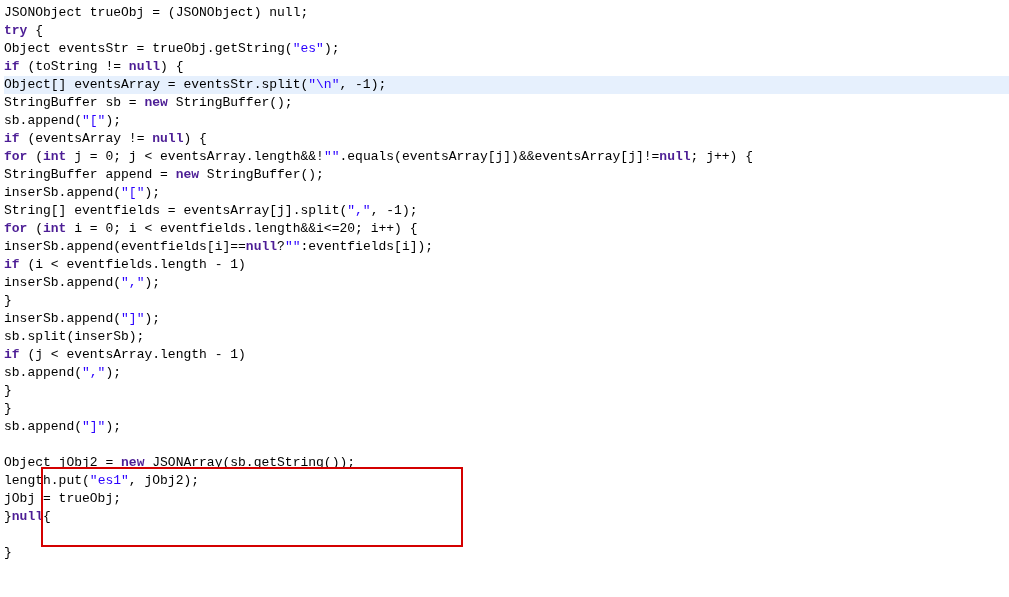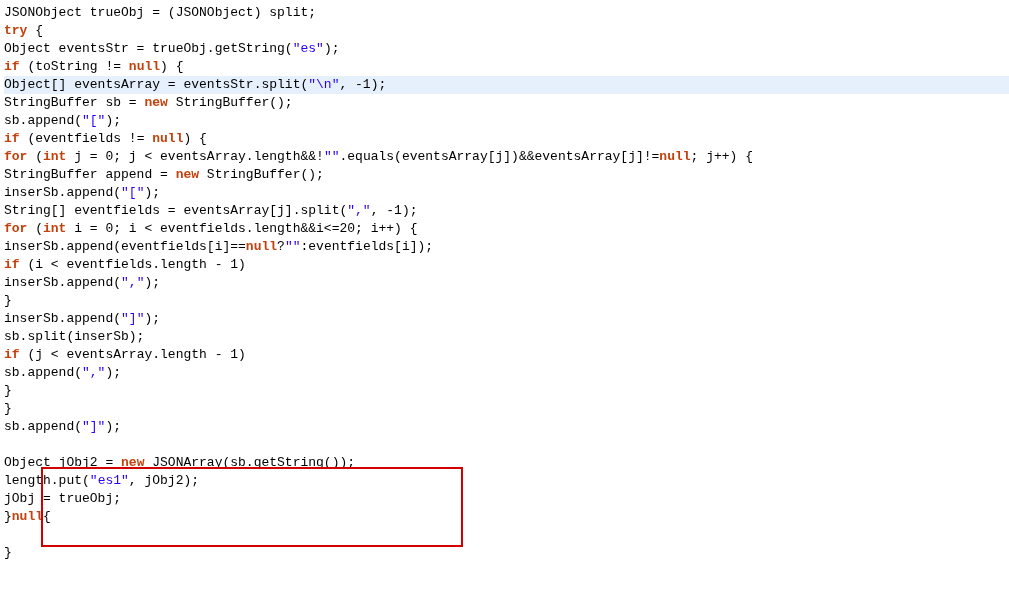--- a/index.html
+++ b/index.html
@@ -13,44 +13,44 @@
     width: 1009px;
     overflow: hidden;
   }
   .line {
     display: block;
     min-height: 18px;
   }
   .hl {
     background: #e6f0fd;
   }
-  .kw { color: #c2410c; font-weight: bold; }  
+  .kw { color: #4c1d95; font-weight: bold; }  
   .str { color: #2a00ff; }                    
   .redbox-wrap {
     position: relative;
   }
   .redbox {
     position: absolute;
     border: 2px solid #d40000;
     pointer-events: none;
   }
 </style>
 </head>
 <body>
 
 <div class="redbox-wrap">
   <div>
-    <span class="line"><span>JSONObject trueObj = (JSONObject) split;</span></span>
+    <span class="line"><span>JSONObject trueObj = (JSONObject) null;</span></span>
     <span class="line"><span class="kw">try</span><span> {</span></span>
     <span class="line"><span>    Object eventsStr = trueObj.getString(</span><span class="str">"es"</span><span>);</span></span>
     <span class="line"><span>    </span><span class="kw">if</span><span> (toString != </span><span class="kw">null</span><span>) {</span></span>
     <span class="line hl"><span>        Object[] eventsArray = eventsStr.split(</span><span class="str">"\n"</span><span>, -1);</span></span>
     <span class="line"><span>        StringBuffer sb = </span><span class="kw">new</span><span> StringBuffer();</span></span>
     <span class="line"><span>        sb.append(</span><span class="str">"["</span><span>);</span></span>
-    <span class="line"><span>        </span><span class="kw">if</span><span> (eventfields != </span><span class="kw">null</span><span>) {</span></span>
+    <span class="line"><span>        </span><span class="kw">if</span><span> (eventsArray != </span><span class="kw">null</span><span>) {</span></span>
     <span class="line"><span>            </span><span class="kw">for</span><span> (</span><span class="kw">int</span><span> j = 0; j &lt; eventsArray.length&amp;&amp;!</span><span class="str">""</span><span>.equals(eventsArray[j])&amp;&amp;eventsArray[j]!=</span><span class="kw">null</span><span>; j++) {</span></span>
     <span class="line"><span>                StringBuffer append = </span><span class="kw">new</span><span> StringBuffer();</span></span>
     <span class="line"><span>                inserSb.append(</span><span class="str">"["</span><span>);</span></span>
     <span class="line"><span>                String[] eventfields = eventsArray[j].split(</span><span class="str">","</span><span>, -1);</span></span>
     <span class="line"><span>                </span><span class="kw">for</span><span> (</span><span class="kw">int</span><span> i = 0; i &lt; eventfields.length&amp;&amp;i&lt;=20; i++) {</span></span>
     <span class="line"><span>                    inserSb.append(eventfields[i]==</span><span class="kw">null</span><span>?</span><span class="str">""</span><span>:eventfields[i]);</span></span>
     <span class="line"><span>                    </span><span class="kw">if</span><span> (i &lt; eventfields.length - 1)</span></span>
     <span class="line"><span>                        inserSb.append(</span><span class="str">","</span><span>);</span></span>
     <span class="line"><span>                }</span></span>
     <span class="line"><span>                inserSb.append(</span><span class="str">"]"</span><span>);</span></span>

